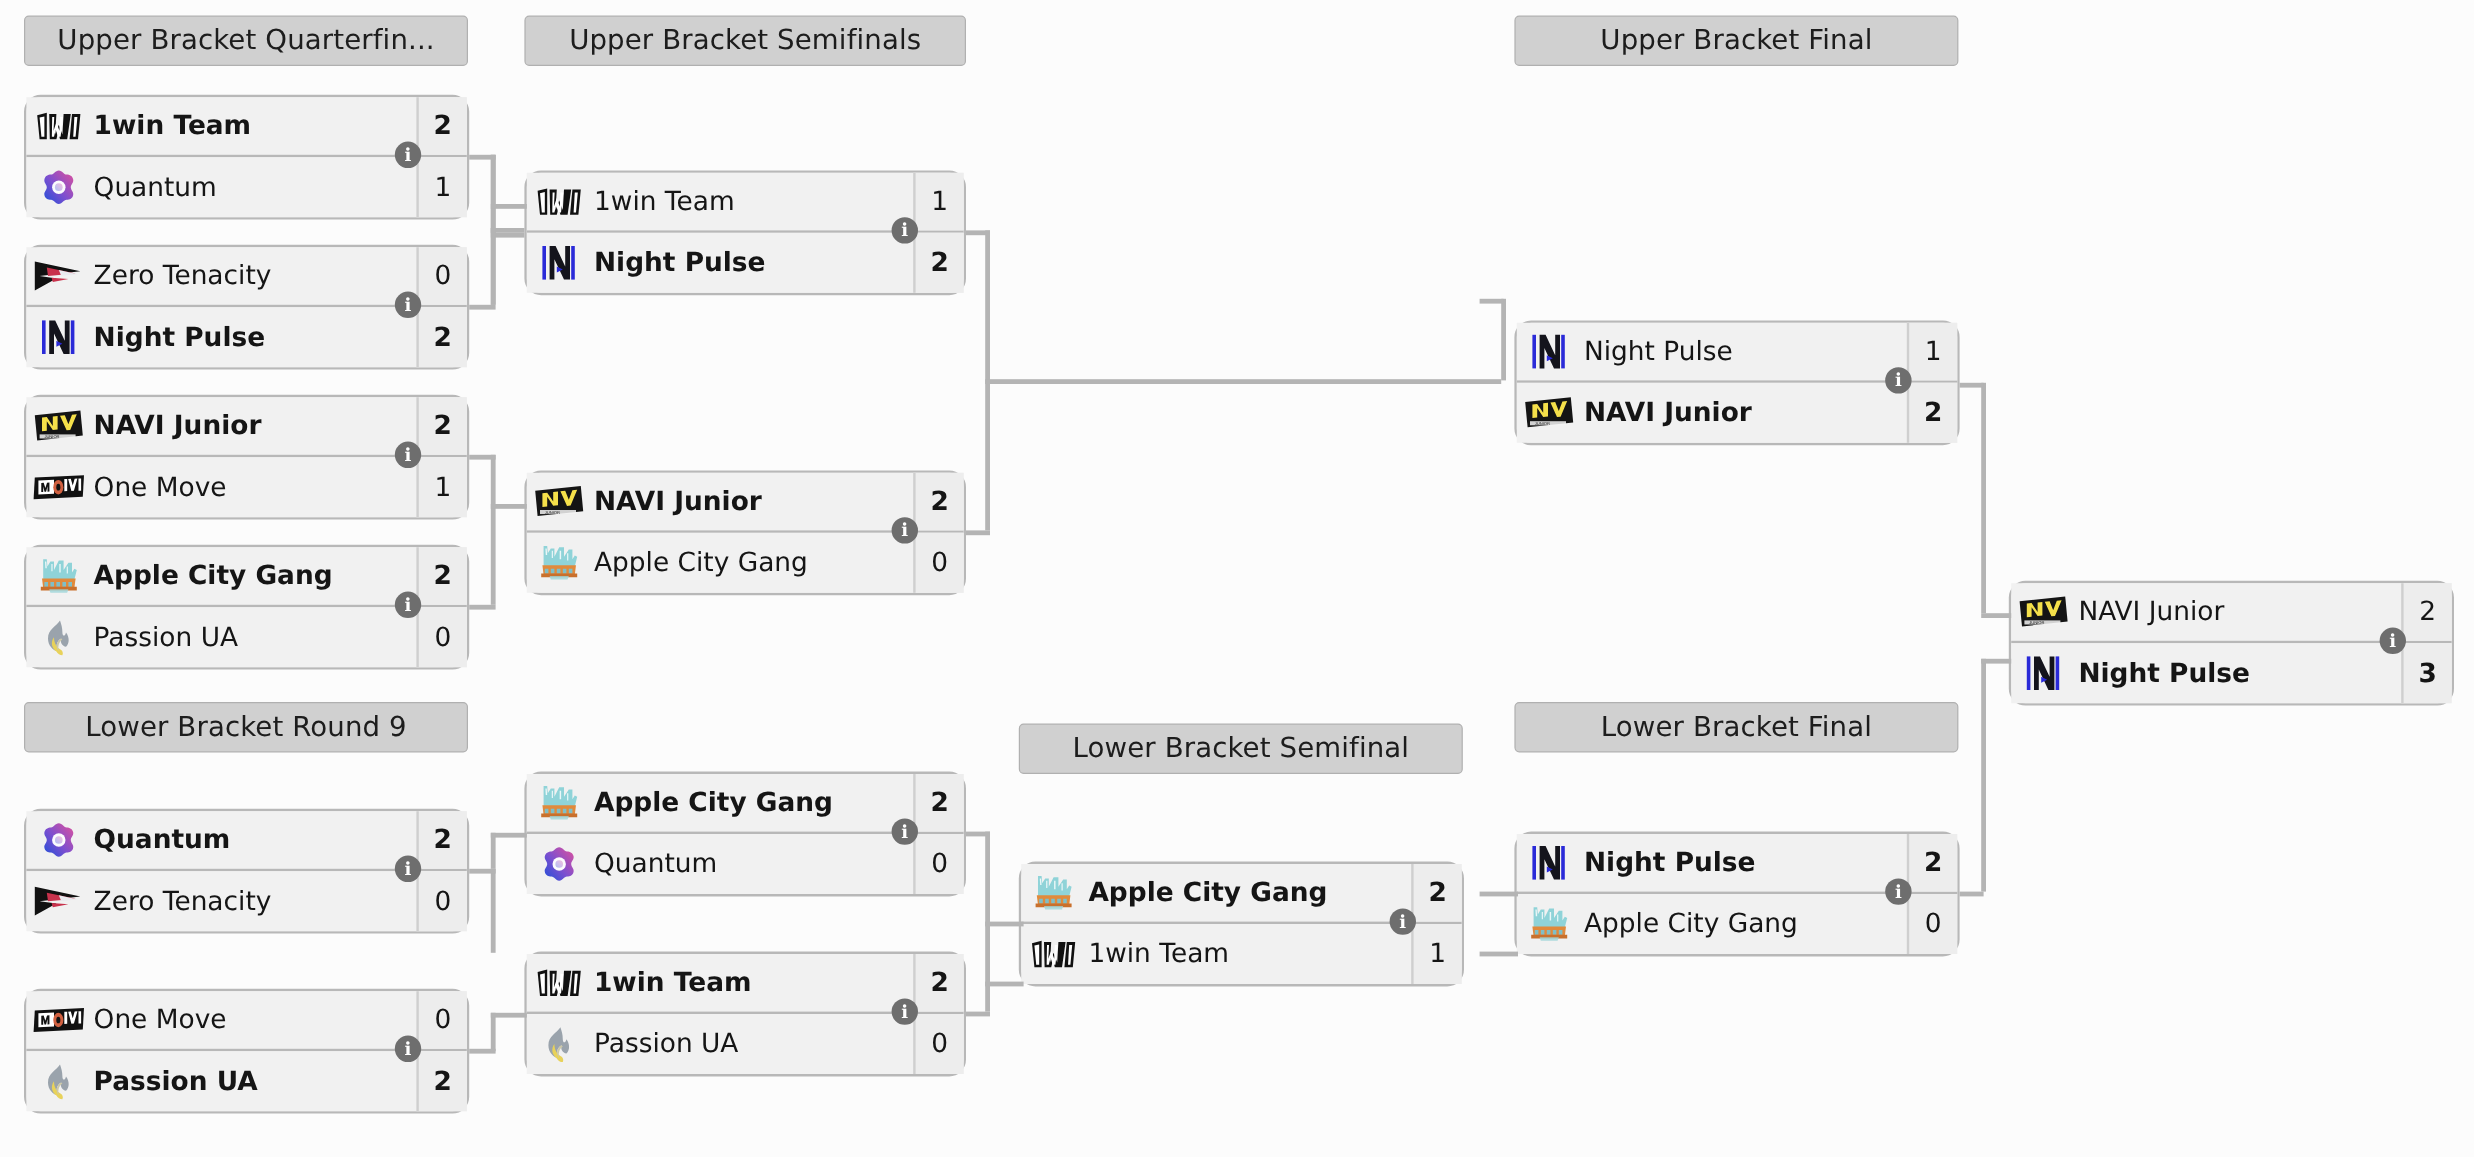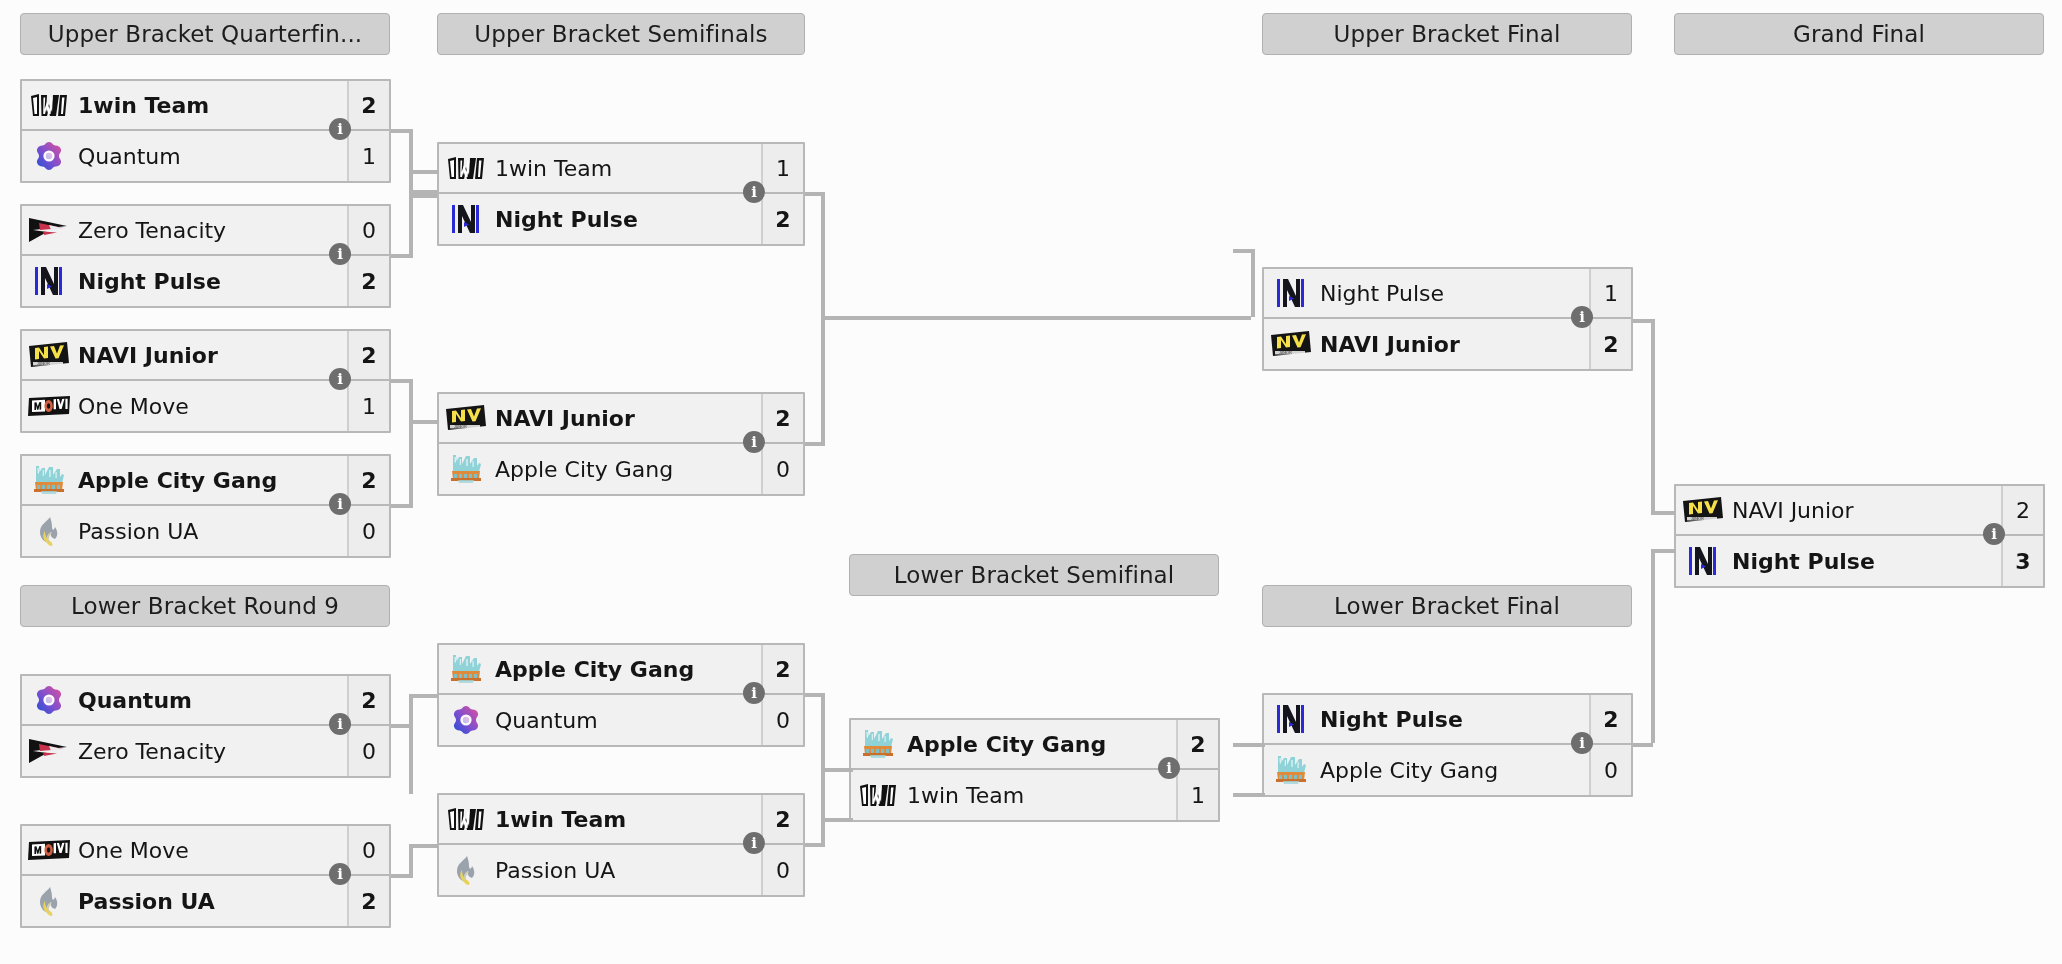--- a/index.html
+++ b/index.html
@@ -29,21 +29,21 @@
     white-space:nowrap;
     overflow:hidden;
     padding:0 8px;
   }
 
   
   .match{
     position:absolute;
     box-sizing:border-box;
     border:2px solid #b8b8b8;
-    border-radius:1px;
+    border-radius:14px;
     background:#f2f2f2;
     overflow:visible;
   }
   .team-row{
     box-sizing:border-box;
     height:50px;
     display:flex;
     align-items:center;
     background:#f1f1f1;
     position:relative;
@@ -102,23 +102,22 @@
   .conn.h{height:4px;}
   .conn.v{width:4px;}
 </style>
 </head>
 <body>
 
 <div id="bracket">
     <div class="round-header" style="left: 20px; top: 13px; width: 370px;">Upper Bracket Quarterfin...</div>
     <div class="round-header" style="left: 1262px; top: 13px; width: 370px;">Upper Bracket Final</div>
     <div class="round-header" style="left: 437px; top: 13px; width: 368px;">Upper Bracket Semifinals</div>
-    <div class="round-header" style="left: 1674px; top: 13px; width: 370px;">Grand Final</div>
     <div class="round-header" style="left: 20px; top: 585px; width: 370px;">Lower Bracket Round 9</div>
-    <div class="round-header" style="left: 849px; top: 554px; width: 370px;">Lower Bracket Semifinal</div>
+    <div class="round-header" style="left: 849px; top: 603px; width: 370px;">Lower Bracket Semifinal</div>
     <div class="round-header" style="left: 1262px; top: 585px; width: 370px;">Lower Bracket Final</div>
     <div class="match" style="left: 20px; top: 79px; width: 371px; height: 104px;">
       <div class="team-row top">
         <span class="logo">
           <svg width="44" height="26" viewBox="0 0 44 26">
         <g>
           <path d="M4 4 L12 2 L12 24 L6 24 Z" fill="#111"></path>
           <path d="M6 6 L10 5 L10 22 L7.5 22 Z" fill="#fff"></path>
           <path d="M14 3 L20 3 L19 20 L22 12 L25 20 L26 3 L32 3 L29 24 L23 24 L21.5 18 L20 24 L14.5 24 Z" fill="#111"></path>
           <path d="M16.5 5.5 L18.2 5.5 L17.6 17 L20 10 L22.5 17 L23 5.5 L25.5 5.5 L23.5 22 L21.2 22 L19.5 16 L18 22 L16.2 22 Z" fill="#fff"></path>

